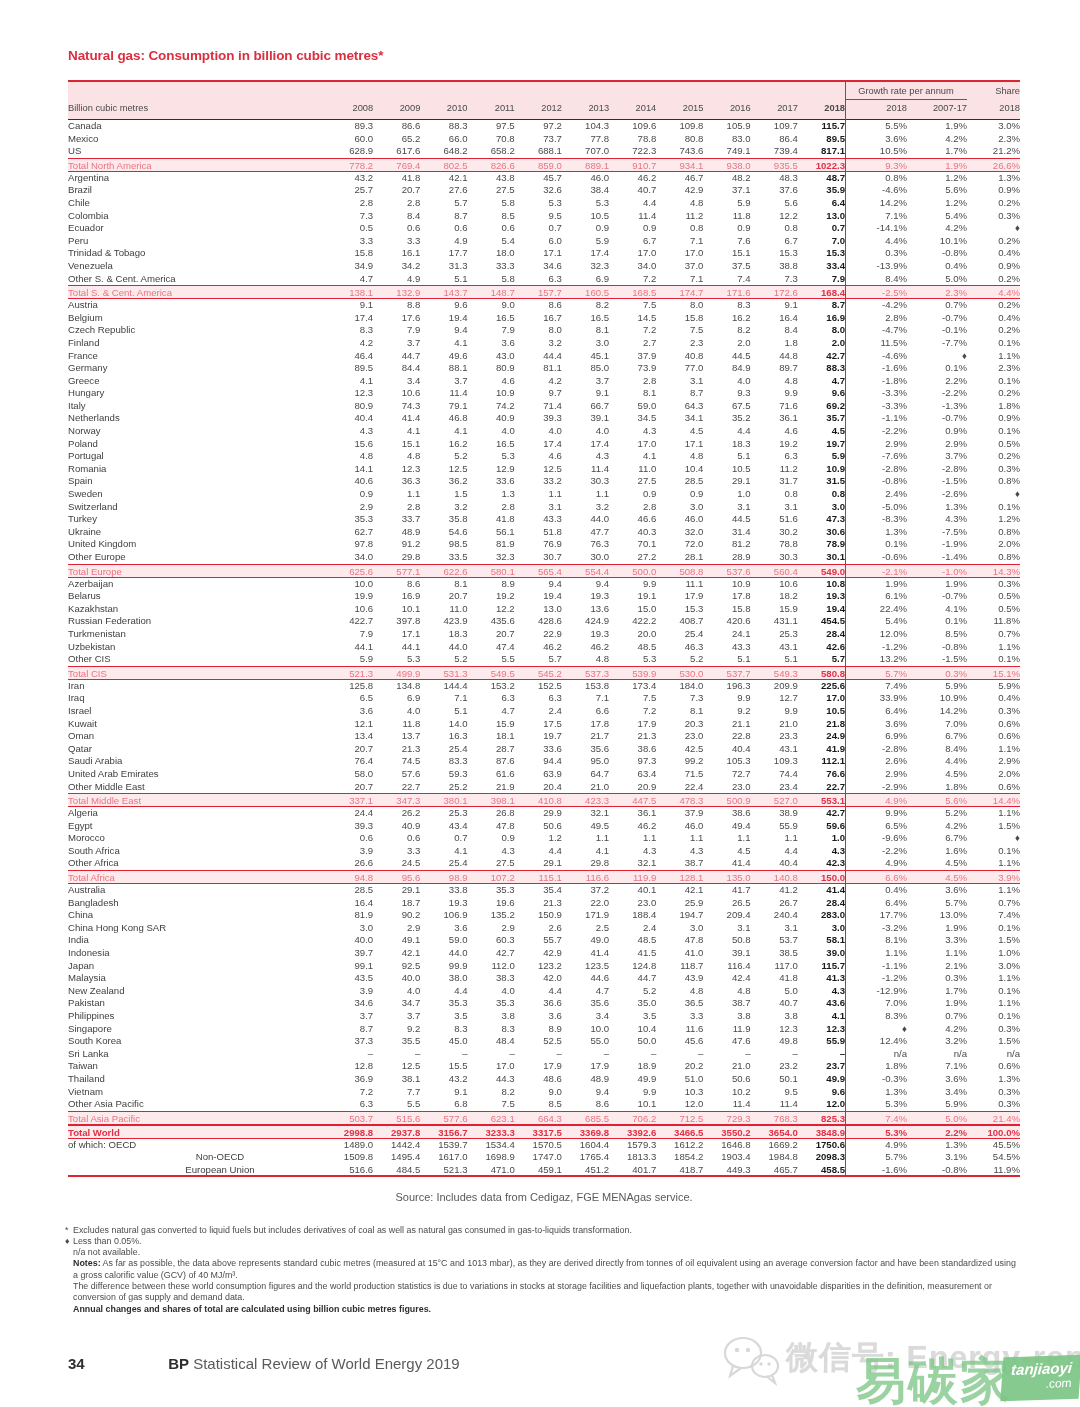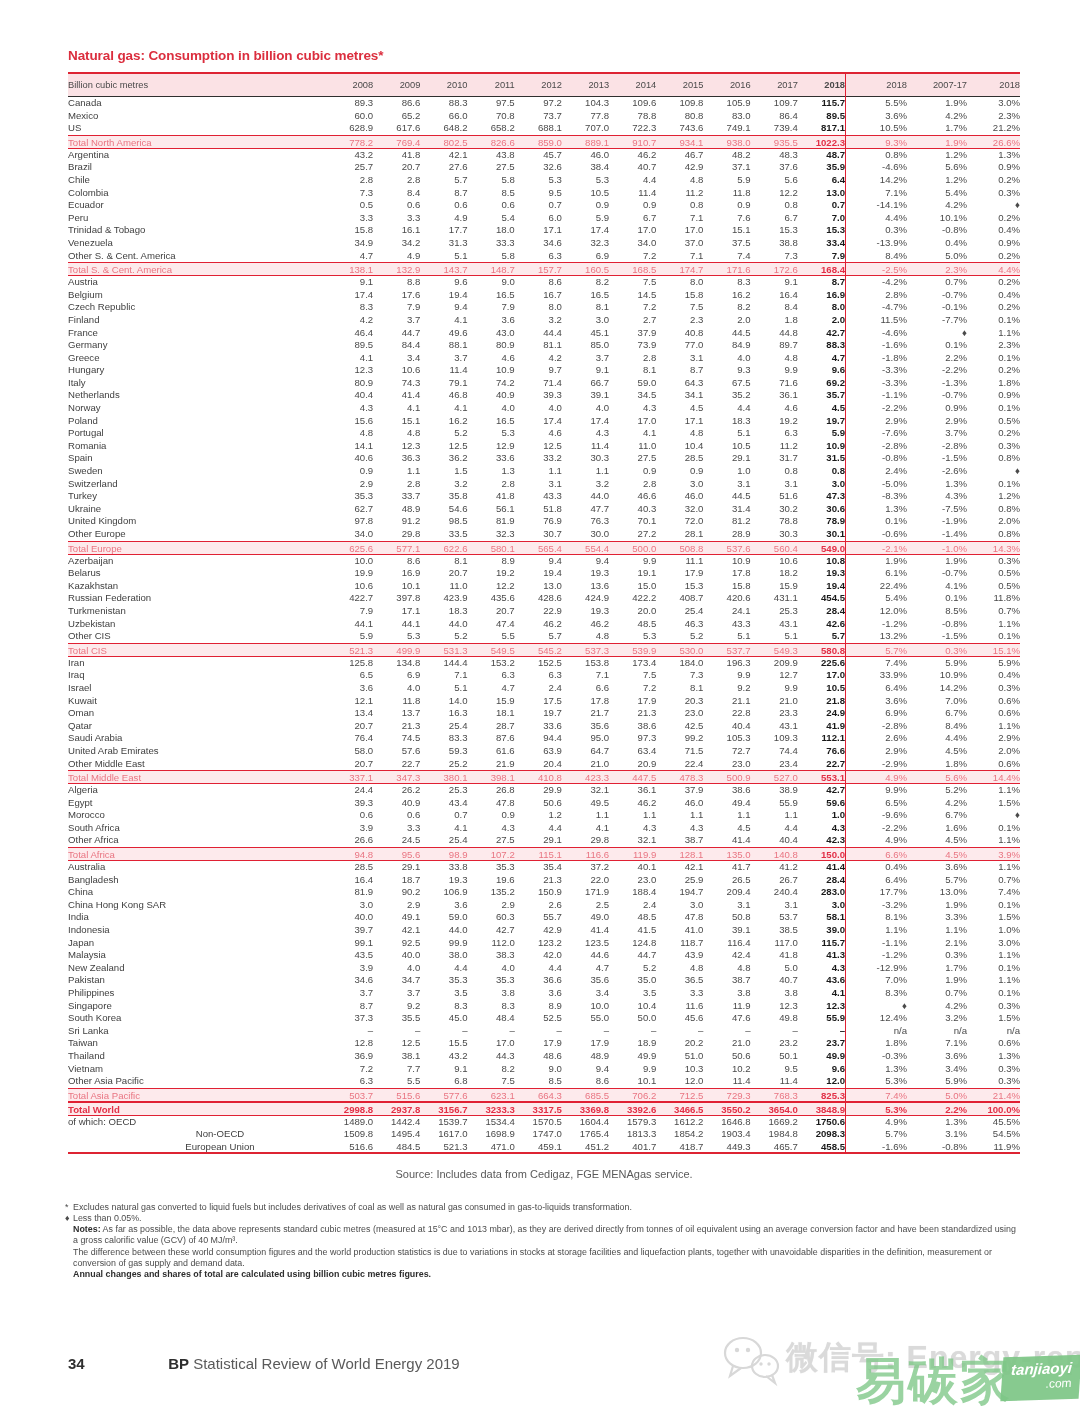--- a/index.html
+++ b/index.html
@@ -1,19 +1,19 @@
 <!DOCTYPE html>
 <html><head>
 <meta charset="utf-8">
 <style>
   * { margin:0; padding:0; box-sizing:border-box; }
   body { background:#888; font-family:"Liberation Sans", sans-serif; }
   .page { position:relative; width:1080px; height:1407px; background:#ffffff; margin:0 auto; overflow:hidden; }
   .content { position:absolute; left:68px; top:48px; width:952px; }
-  .title { color:#db2e3e; font-size:13.5px; font-weight:bold; letter-spacing:-0.1px; margin-bottom:9px; }
+  .title { color:#db2e3e; font-size:13.5px; font-weight:bold; letter-spacing:-0.1px; margin-bottom:17px; }
 
   
   .tbl { position:relative; width:952px; border-top:2.5px solid #dd2433; }
   .band { background:#fbe2e5; padding-top:3px; }
   .hrow { display:grid; grid-template-columns:258px repeat(11,1fr) 62px 60px 53px; width:952px; }
   .hrow .c { font-size:9.3px; color:#4a4a4a; text-align:right; white-space:nowrap; }
   .band-top { height:15px; line-height:13px; }
   .growth-head { grid-column:13 / 15; text-align:center !important; border-bottom:1.6px solid #dd2433; padding-bottom:1px; }
   .share-head { grid-column:15; }
   .band-bot { height:19px; line-height:17px; }
@@ -57,20 +57,24 @@
 </style>
 </head>
 <body>
 
 <div class="page">
   <div class="content">
     <div class="title">Natural gas: Consumption in billion cubic metres*</div>
 
     <div class="tbl">
       <div class="band">
+        <div class="hrow band-top">
+          <span class="c growth-head">Growth rate per annum</span>
+          <span class="c share-head">Share</span>
+        </div>
         <div class="hrow band-bot" id="hdr-years">
             <span class="c unit-lbl">Billion cubic metres</span>
             <span class="c">2008</span>
             <span class="c">2009</span>
             <span class="c">2010</span>
             <span class="c">2011</span>
             <span class="c">2012</span>
             <span class="c">2013</span>
             <span class="c">2014</span>
             <span class="c">2015</span>
@@ -1496,20 +1500,21 @@
             <span class="num">11.9%</span>
           </div>
         </div>
       <div class="vline"></div>
     </div>
 
     <div class="source">Source: Includes data from Cedigaz, FGE MENAgas service.</div>
     <div class="foots" id="footnotes">
         <div class="fline"><span class="mark">*</span>Excludes natural gas converted to liquid fuels but includes derivatives of coal as well as natural gas consumed in gas-to-liquids transformation.</div>
         <div class="fline"><span class="mark">♦</span>Less than 0.05%.</div>
+        <div class="fline">n/a not available.</div>
         <div class="fline"><b>Notes:</b> As far as possible, the data above represents standard cubic metres (measured at 15°C and 1013 mbar), as they are derived directly from tonnes of oil equivalent using an average conversion factor and have been standardized using a gross calorific value (GCV) of 40 MJ/m³.</div>
         <div class="fline">The difference between these world consumption figures and the world production statistics is due to variations in stocks at storage facilities and liquefaction plants, together with unavoidable disparities in the definition, measurement or conversion of gas supply and demand data.</div>
         <div class="fline fbold">Annual changes and shares of total are calculated using billion cubic metres figures.</div>
       </div>
   </div>
 
   <div class="pagefoot">
     <span class="pageno">34</span>
     <span class="brand">BP</span>
     <span>Statistical Review of World Energy 2019</span>

